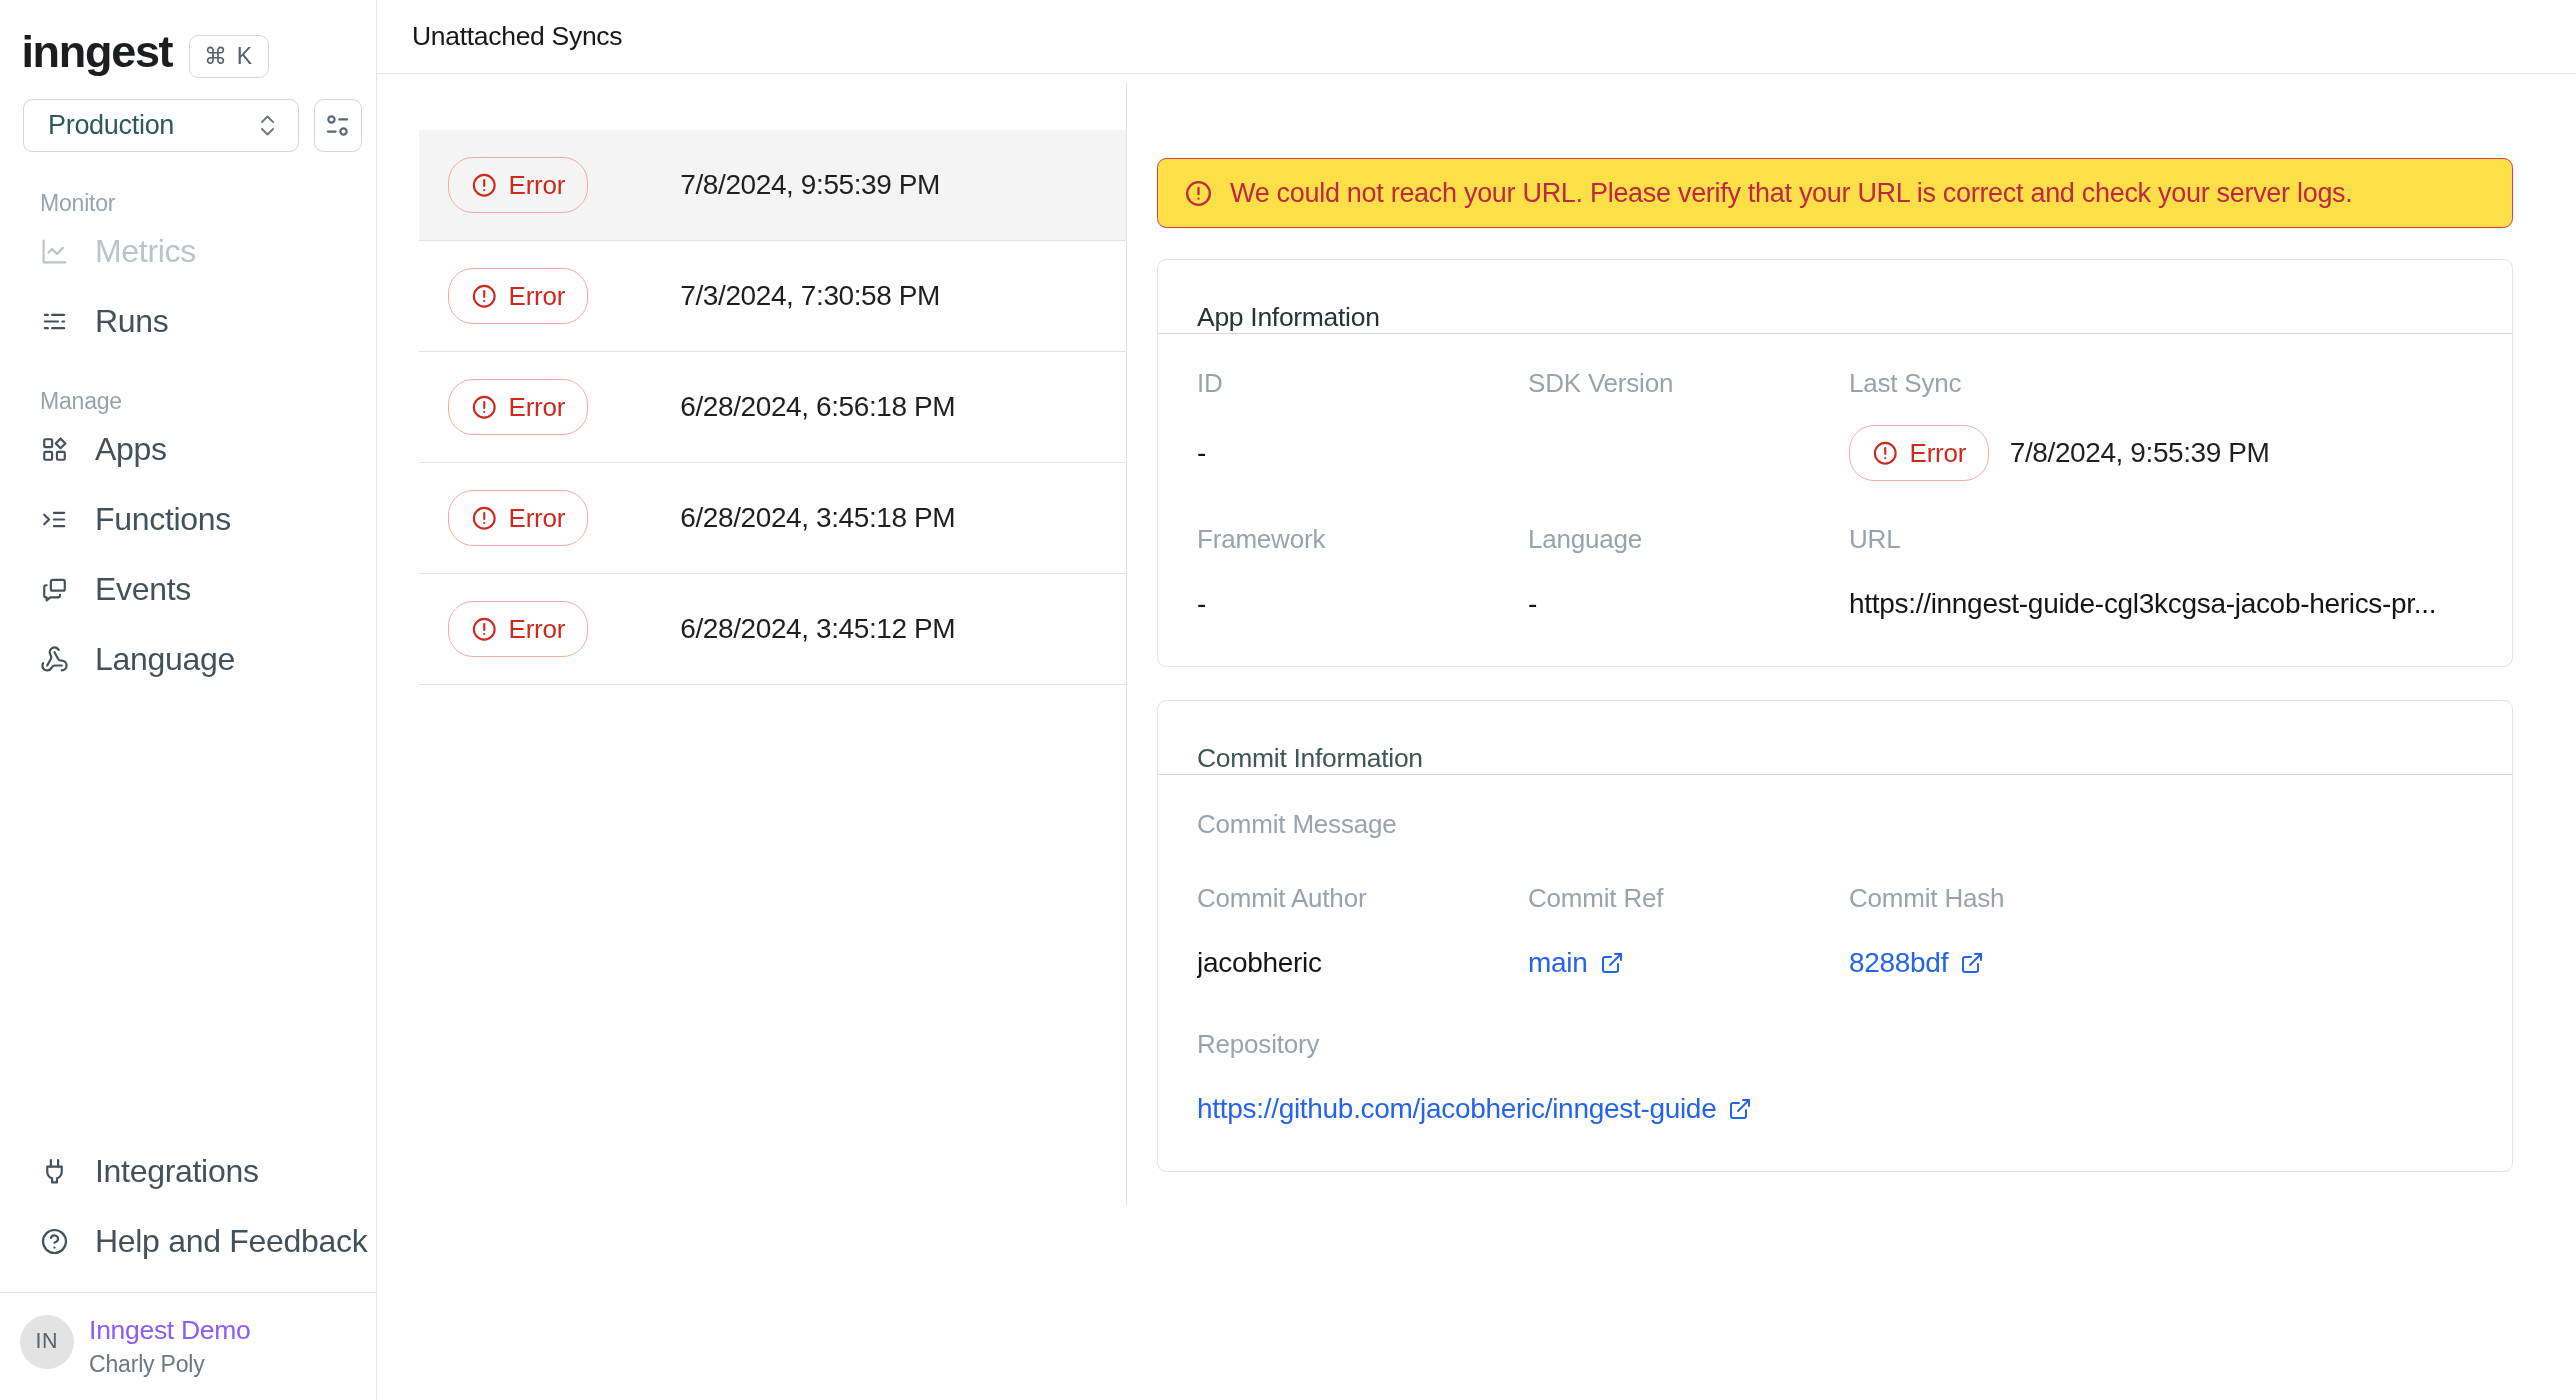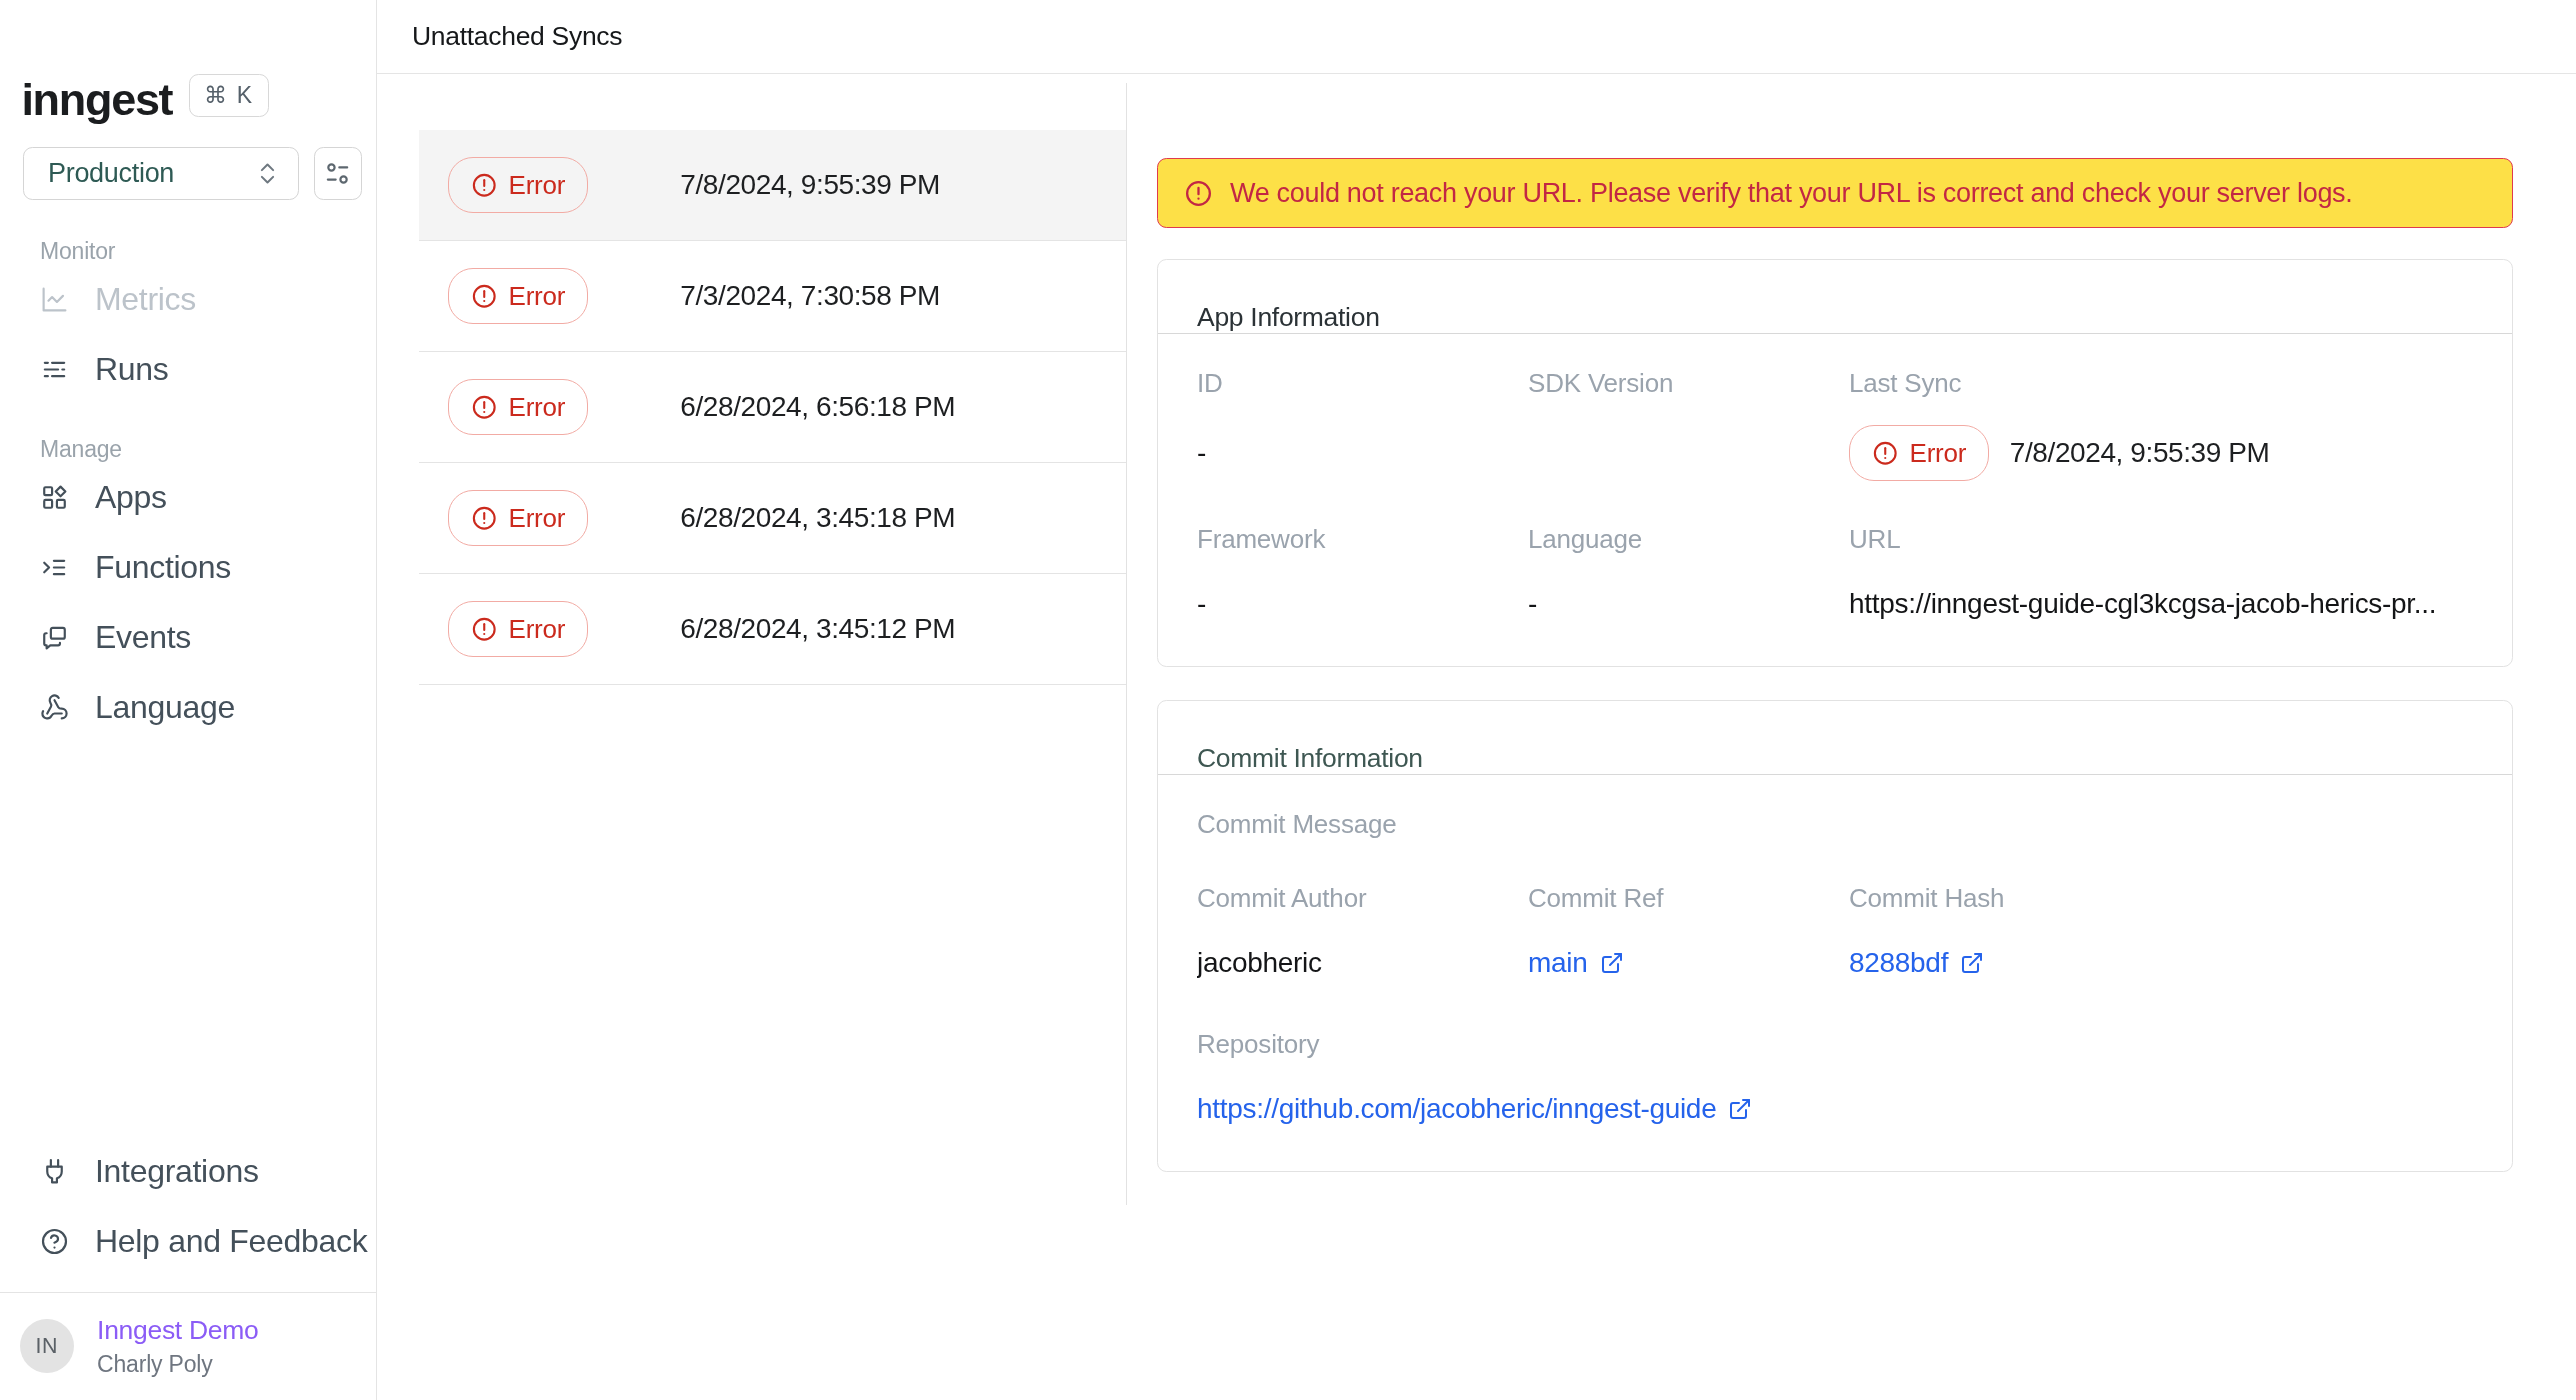--- a/index.html
+++ b/index.html
@@ -1,40 +1,40 @@
 <!DOCTYPE html>
 <html style="font-size:13.7px"><head>
 <meta charset="utf-8">
 <style>
   * { margin:0; padding:0; box-sizing:border-box; }
   html,body { width:2576px; height:1400px; background:#fff; font-family:"Liberation Sans", sans-serif; color:#17181a; overflow:hidden; }
   .root { position:relative; width:2576px; height:1400px; }
 
   
   .sidebar { position:absolute; left:0; top:0; width:377px; height:1400px; background:#fff; border-right:0.9px solid #e4e4e4; display:flex; flex-direction:column; }
-  .logo-row { display:flex; align-items:flex-start; padding:26px 20.5px 0 21.4px;margin-top:48px; }
+  .logo-row { display:flex; align-items:flex-end; padding:26px 20.5px 0 21.4px; }
   .logo { font-size:45px; font-weight:800; letter-spacing:-1.3px; color:#1b1d1f; }
   .kbd-chip { margin-left:17px; border:1.7px solid #d8d8d8; border-radius:9.4px; padding:6.8px 13.7px; font-size:23px; color:#55606a; letter-spacing:1.7px; white-space:nowrap; }
   .env-row { display:flex; align-items:center; padding:0 13.7px 0 23px; margin-top:20.5px; }
   .env-select { flex:0 0 auto; width:276px; height:53px; border:1.7px solid #d5d5d5; border-radius:9.4px; display:flex; align-items:center; padding:0 17px 0 24px; cursor:pointer; }
   .env-select .env-label { font-size:27px; color:#2e5a54; flex:1; letter-spacing:-0.3px; }
   .env-select svg { width:27px; height:27px; color:#6e7archive8;} 
   .env-select svg { color:#6e7880; }
   .icon-btn { width:53px; height:53px; margin-left:14.5px; border:1.7px solid #d5d5d5; border-radius:9.4px; display:flex; align-items:center; justify-content:center; color:#5d676f; cursor:pointer; }
   .icon-btn svg { width:29px; height:29px; }
   .nav-section-label { margin:38px 0 0 40px; font-size:23px; color:#9aa3ab; letter-spacing:-0.2px; }
   .nav-section-label.manage { margin-top:31px; }
   .nav-item { height:70px; display:flex; align-items:center; padding-left:40px; cursor:pointer; color:#44505a; }
   .nav-item:first-of-type { margin-top:5.1px; }
   .nav-item svg { width:29px; height:29px; flex:0 0 auto; }
   .nav-item .nav-label { margin-left:26px; font-size:32px; letter-spacing:-0.3px; }
   .nav-item.disabled { color:#bcc3ca; }
   .sidebar-footer { margin-top:auto; padding-bottom:0; }
   .sidebar-divider { height:0.9px; background:#e4e4e4; margin-top:15.4px; }
-  .user-row { display:flex; align-items:center; padding:22px 20.5px 22px 19.7px;gap:8px; }
+  .user-row { display:flex; padding:22px 20.5px 22px 19.7px; }
   .avatar { width:54px; height:54px; border-radius:50%; background:#e3e3e3; color:#5b6167; font-size:21.4px; display:flex; align-items:center; justify-content:center; letter-spacing:0.4px; }
   .user-meta { margin-left:15.4px; }
   .user-org { font-size:26.5px; color:#222official8;} 
   .user-org { color:#8b5cf6; letter-spacing:-0.3px; }
   .user-name { font-size:23px; color:#6f7680; margin-top:5.1px; letter-spacing:-0.2px; }
 
   
   .topbar { position:absolute; left:377px; top:0; width:2199px; height:74px; border-bottom:0.9px solid #e5e5e5; display:flex; align-items:center; padding-left:35px; background:#fff; }
   .topbar-title { font-size:26.5px; font-weight:500; color:#16181a; letter-spacing:-0.3px; }
 

